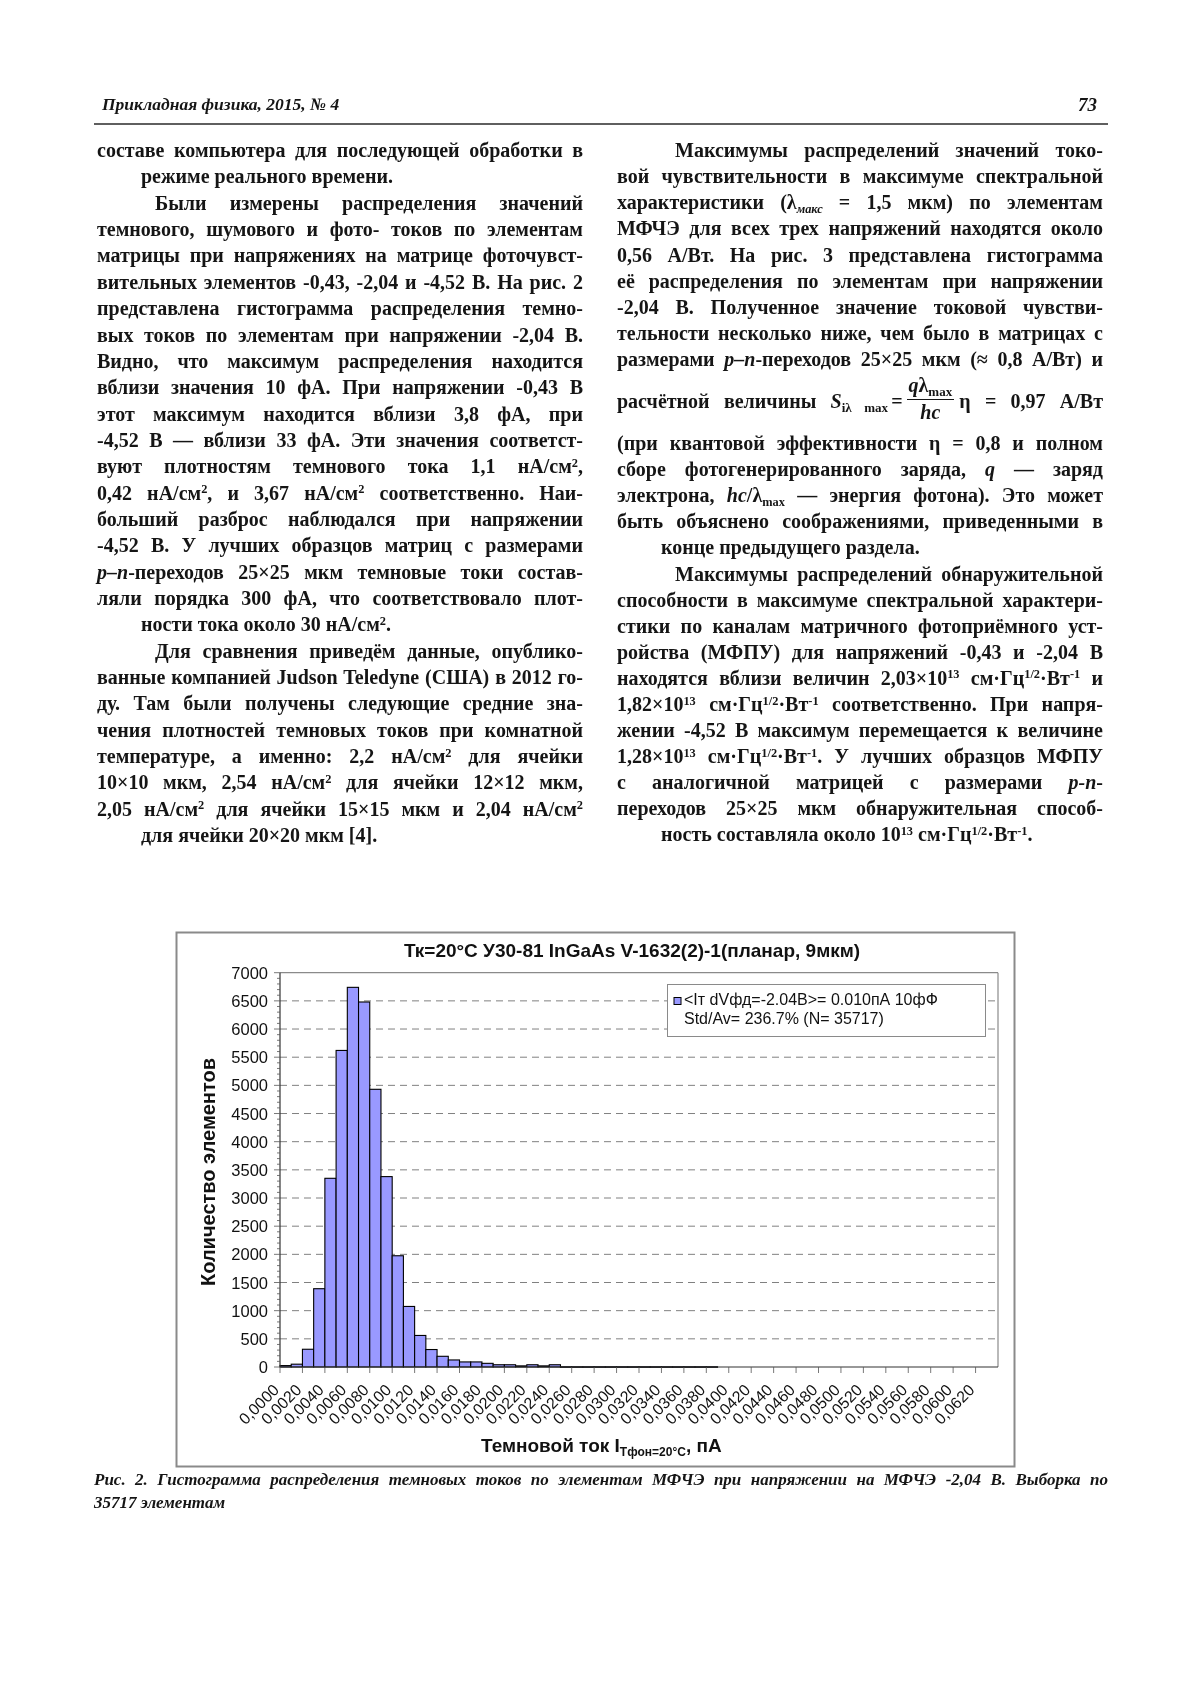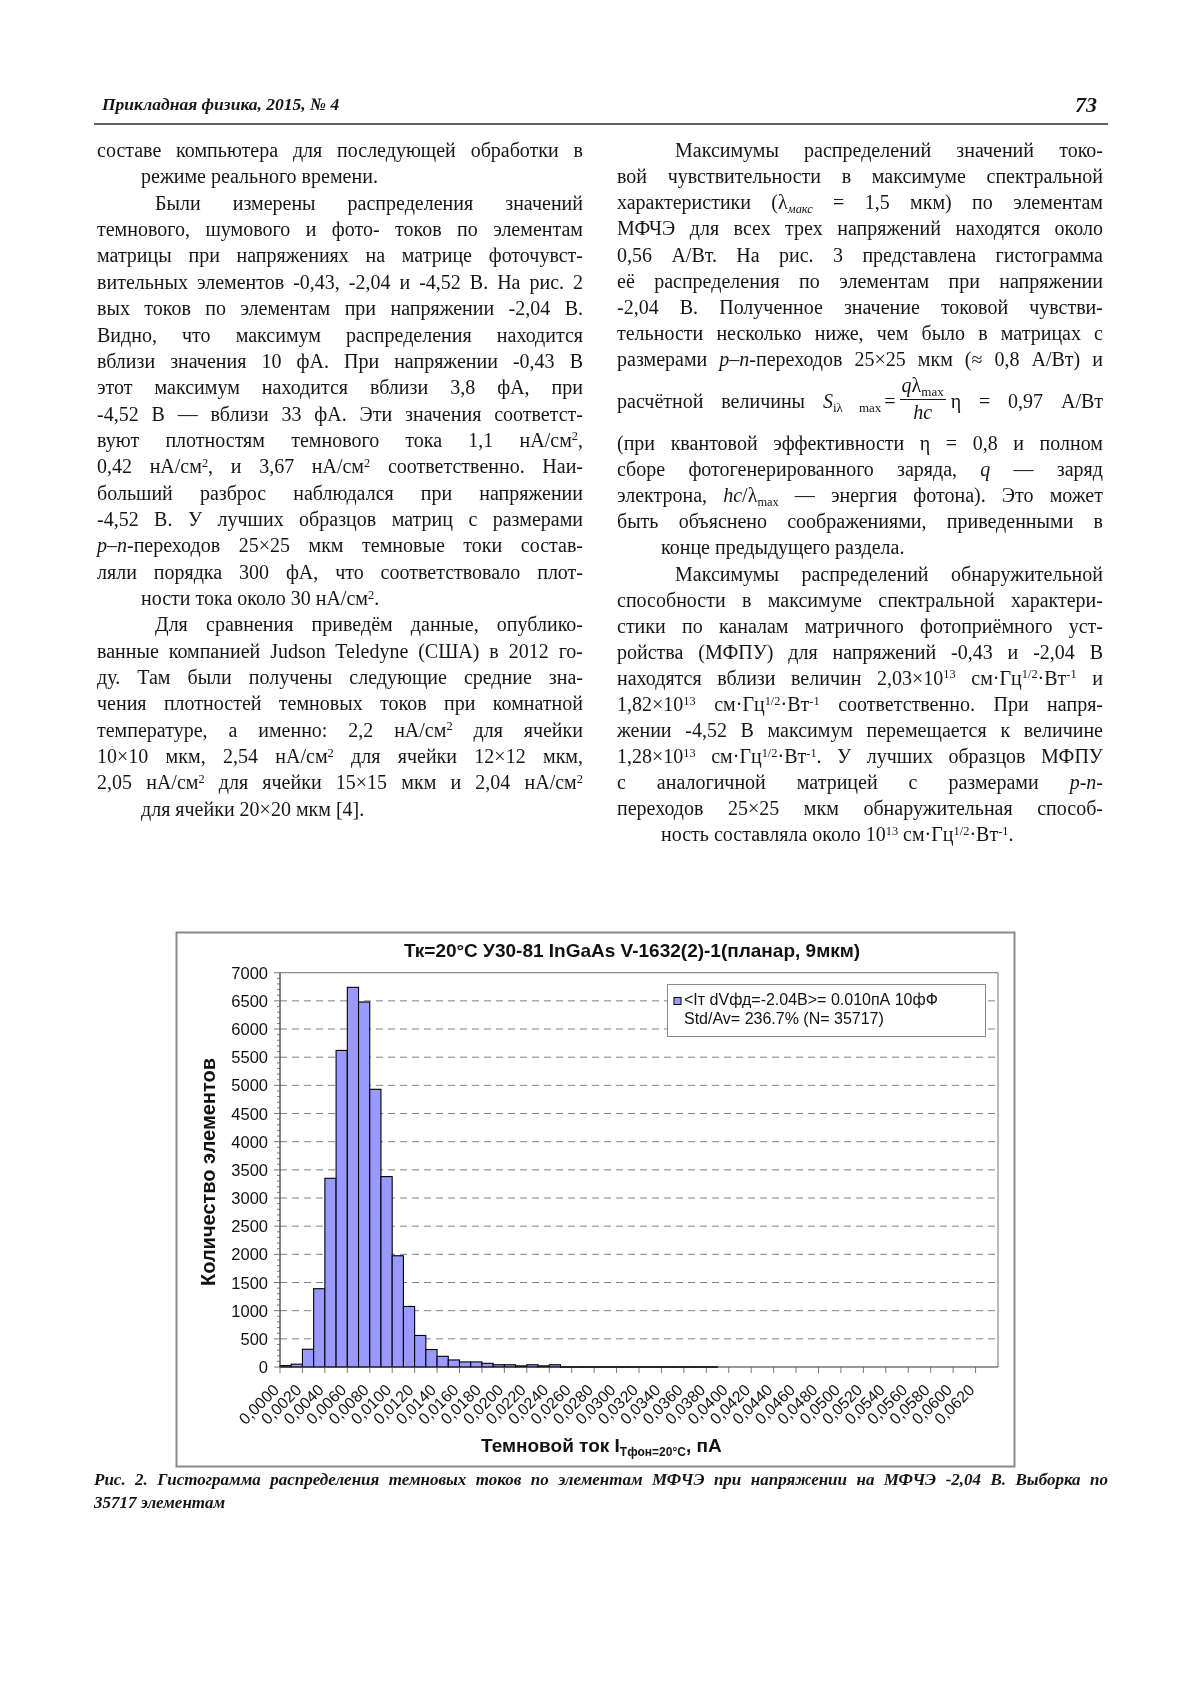--- a/index.html
+++ b/index.html
@@ -8,25 +8,25 @@
     background: #ffffff; color: #151515;
     font-family: "Liberation Serif", serif;
   }
   .h-journal {
     position: absolute; left: 102px; top: 94px; line-height: 20px;
     font-family: "Liberation Serif", serif; font-style: italic; font-weight: bold; font-size: 17.5px;
     white-space: nowrap;
   }
   .h-page {
     position: absolute; right: 103px; top: 95px; line-height: 20px;
-    font-family: "Liberation Serif", serif; font-style: italic; font-weight: bold; font-size: 22px;
+    font-family: "Liberation Serif", serif; font-style: italic; font-weight: bold; font-size: 19px;
   }
   .h-rule { position: absolute; left: 94px; top: 122.5px; width: 1014px; height: 2px; background: #5f5f5f; }
 
-  .col { position: absolute; width: 486px; font-size: 20px; font-family: "Liberation Serif", serif; }
+  .col { position: absolute; width: 486px; font-size: 20px; font-family: "Liberation Serif", serif; font-weight: bold; }
   .col-left { left: 97px; top: 137.1px; }
   .col-right { left: 617px; top: 137.2px; }
   .line { text-align: justify; text-align-last: justify; overflow: visible; }
   .col-left .line { height: 26.35px; line-height: 26.35px; }
   .col-right .line { height: 26.1px; line-height: 26.1px; }
   .col-right .line.formula-line { height: 58px; line-height: 58px; }
   .line.last { text-align: left; text-align-last: left; margin-left: 44px; }
   .line.indent { text-indent: 58px; }
   .seg-i { font-style: italic; }
   .seg-sup { font-size: 0.62em; position: relative; top: -0.52em; line-height: 0; }
@@ -65,20 +65,21 @@
 <div class="h-page">73</div>
 <div class="h-rule"></div>
 
 <div class="col col-left">
     <div class="line">составе компьютера для последующей обработки в</div>
     <div class="line last">режиме реального времени.</div>
     <div class="line indent">Были измерены распределения значений</div>
     <div class="line">темнового, шумового и фото- токов по элементам</div>
     <div class="line">матрицы при напряжениях на матрице фоточувст-</div>
     <div class="line">вительных элементов -0,43, -2,04 и -4,52 В. На рис. 2</div>
+    <div class="line">представлена гистограмма распределения темно-</div>
     <div class="line">вых токов по элементам при напряжении -2,04 В.</div>
     <div class="line">Видно, что максимум распределения находится</div>
     <div class="line">вблизи значения 10 фА. При напряжении -0,43 В</div>
     <div class="line">этот максимум находится вблизи 3,8 фА, при</div>
     <div class="line">-4,52 В — вблизи 33 фА. Эти значения соответст-</div>
     <div class="line"><span class="seg">вуют плотностям темнового тока 1,1 нА/см</span><span class="seg seg-sup">2</span><span class="seg">,</span></div>
     <div class="line"><span class="seg">0,42 нА/см</span><span class="seg seg-sup">2</span><span class="seg">, и 3,67 нА/см</span><span class="seg seg-sup">2</span><span class="seg"> соответственно. Наи-</span></div>
     <div class="line">больший разброс наблюдался при напряжении</div>
     <div class="line">-4,52 В. У лучших образцов матриц с размерами</div>
     <div class="line"><span class="seg seg-i">p–n</span><span class="seg">-переходов 25×25 мкм темновые токи состав-</span></div>

